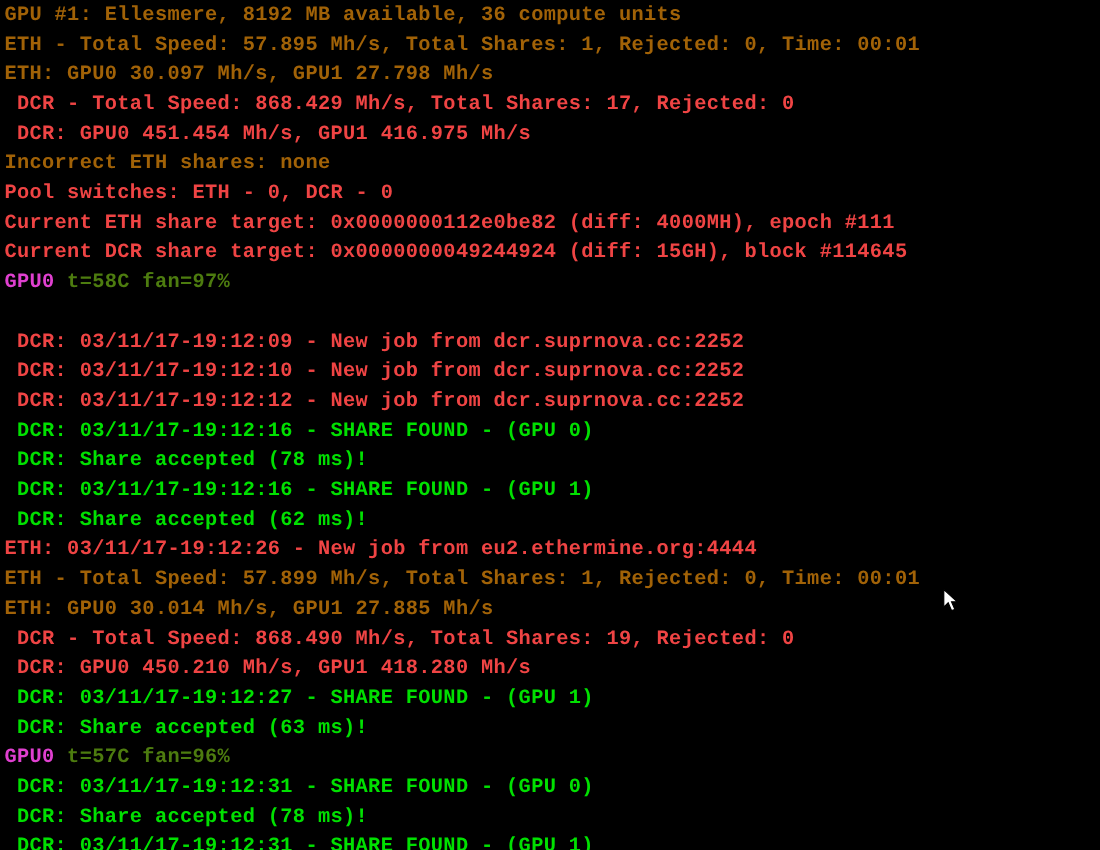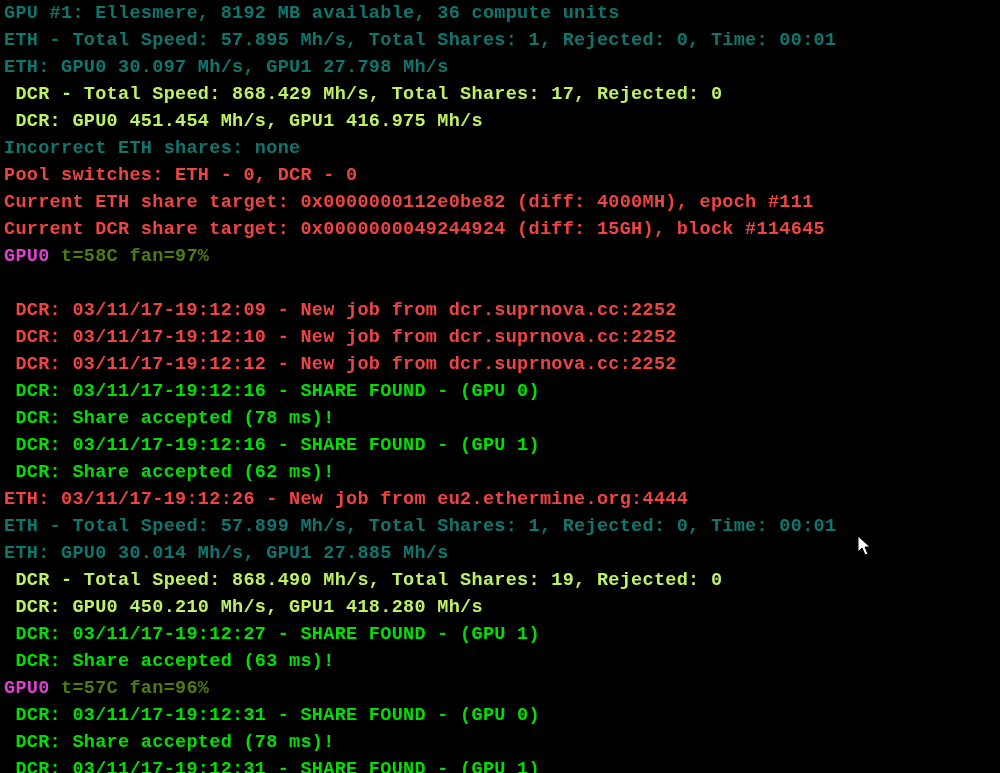--- a/index.html
+++ b/index.html
@@ -14,23 +14,23 @@
     font-family: "Consolas", "Courier New", monospace;
     font-size: 18.5px;
     line-height: 1.46;
     font-weight: bold;
     color: #e0e0e0;
     white-space: pre;
     padding: 0 4px;
     letter-spacing: 0.3px;
   }
   .ln { display: block; }
-  .c-cyan    { color: #0f766e; margin-top: 10px; }
+  .c-cyan    { color: #a16207; margin-top: 10px; }
   .c-white   { color: #ef4444; }
-  .c-yellow  { color: #bef264; }
+  .c-yellow  { color: #ef4444; }
   .c-green   { color: #00e000; }
   .c-magenta { color: #e040d0; }
   .c-red     { color: #4d7c0f; }
   .cursor {
     position: absolute;
     left: 858px;
     top: 536px;
     width: 16px;
     height: 22px;
     pointer-events: none;

